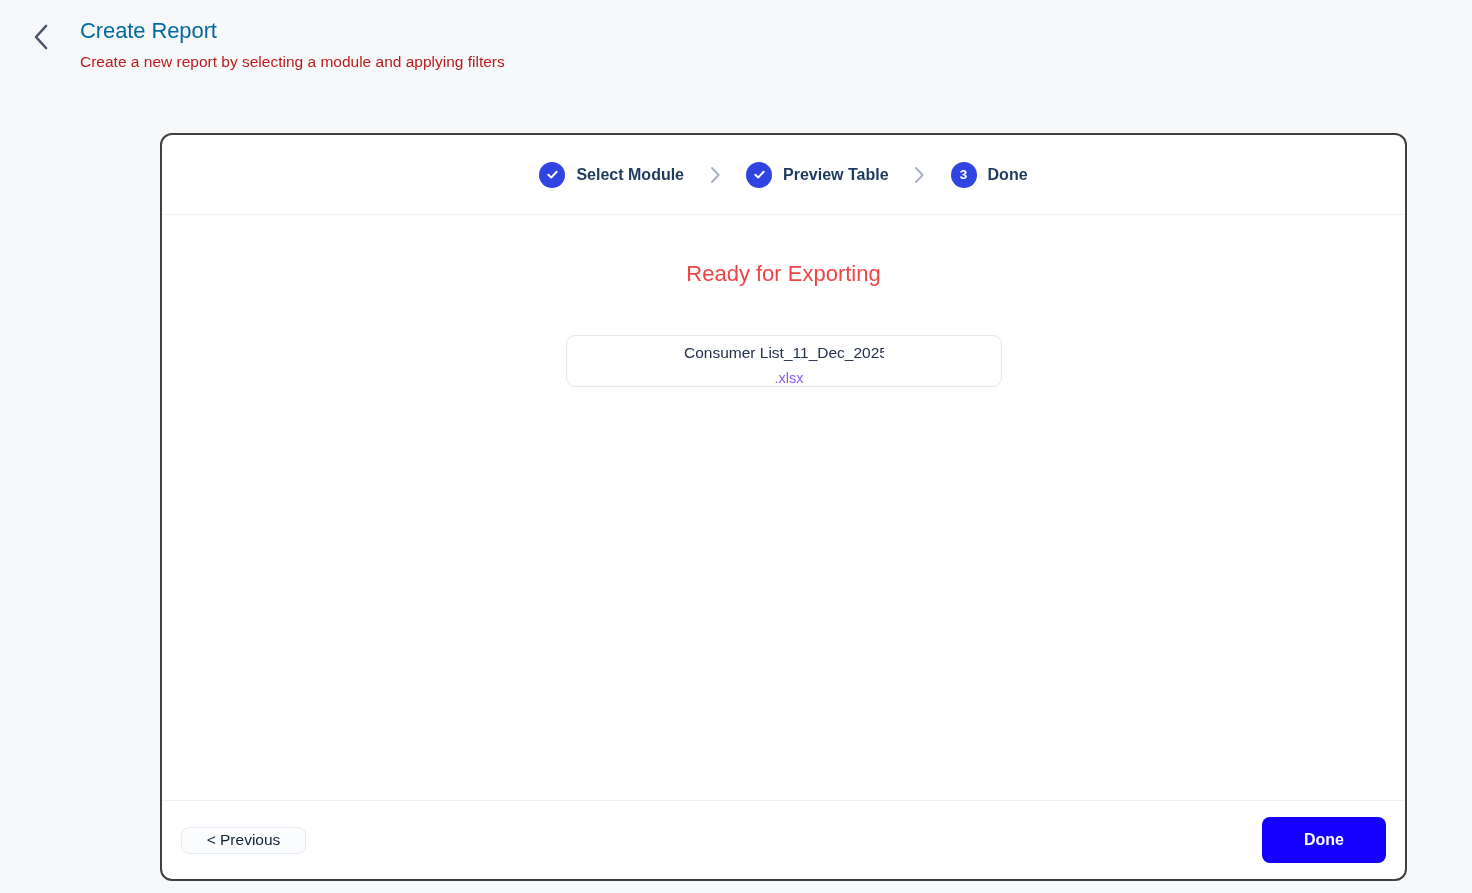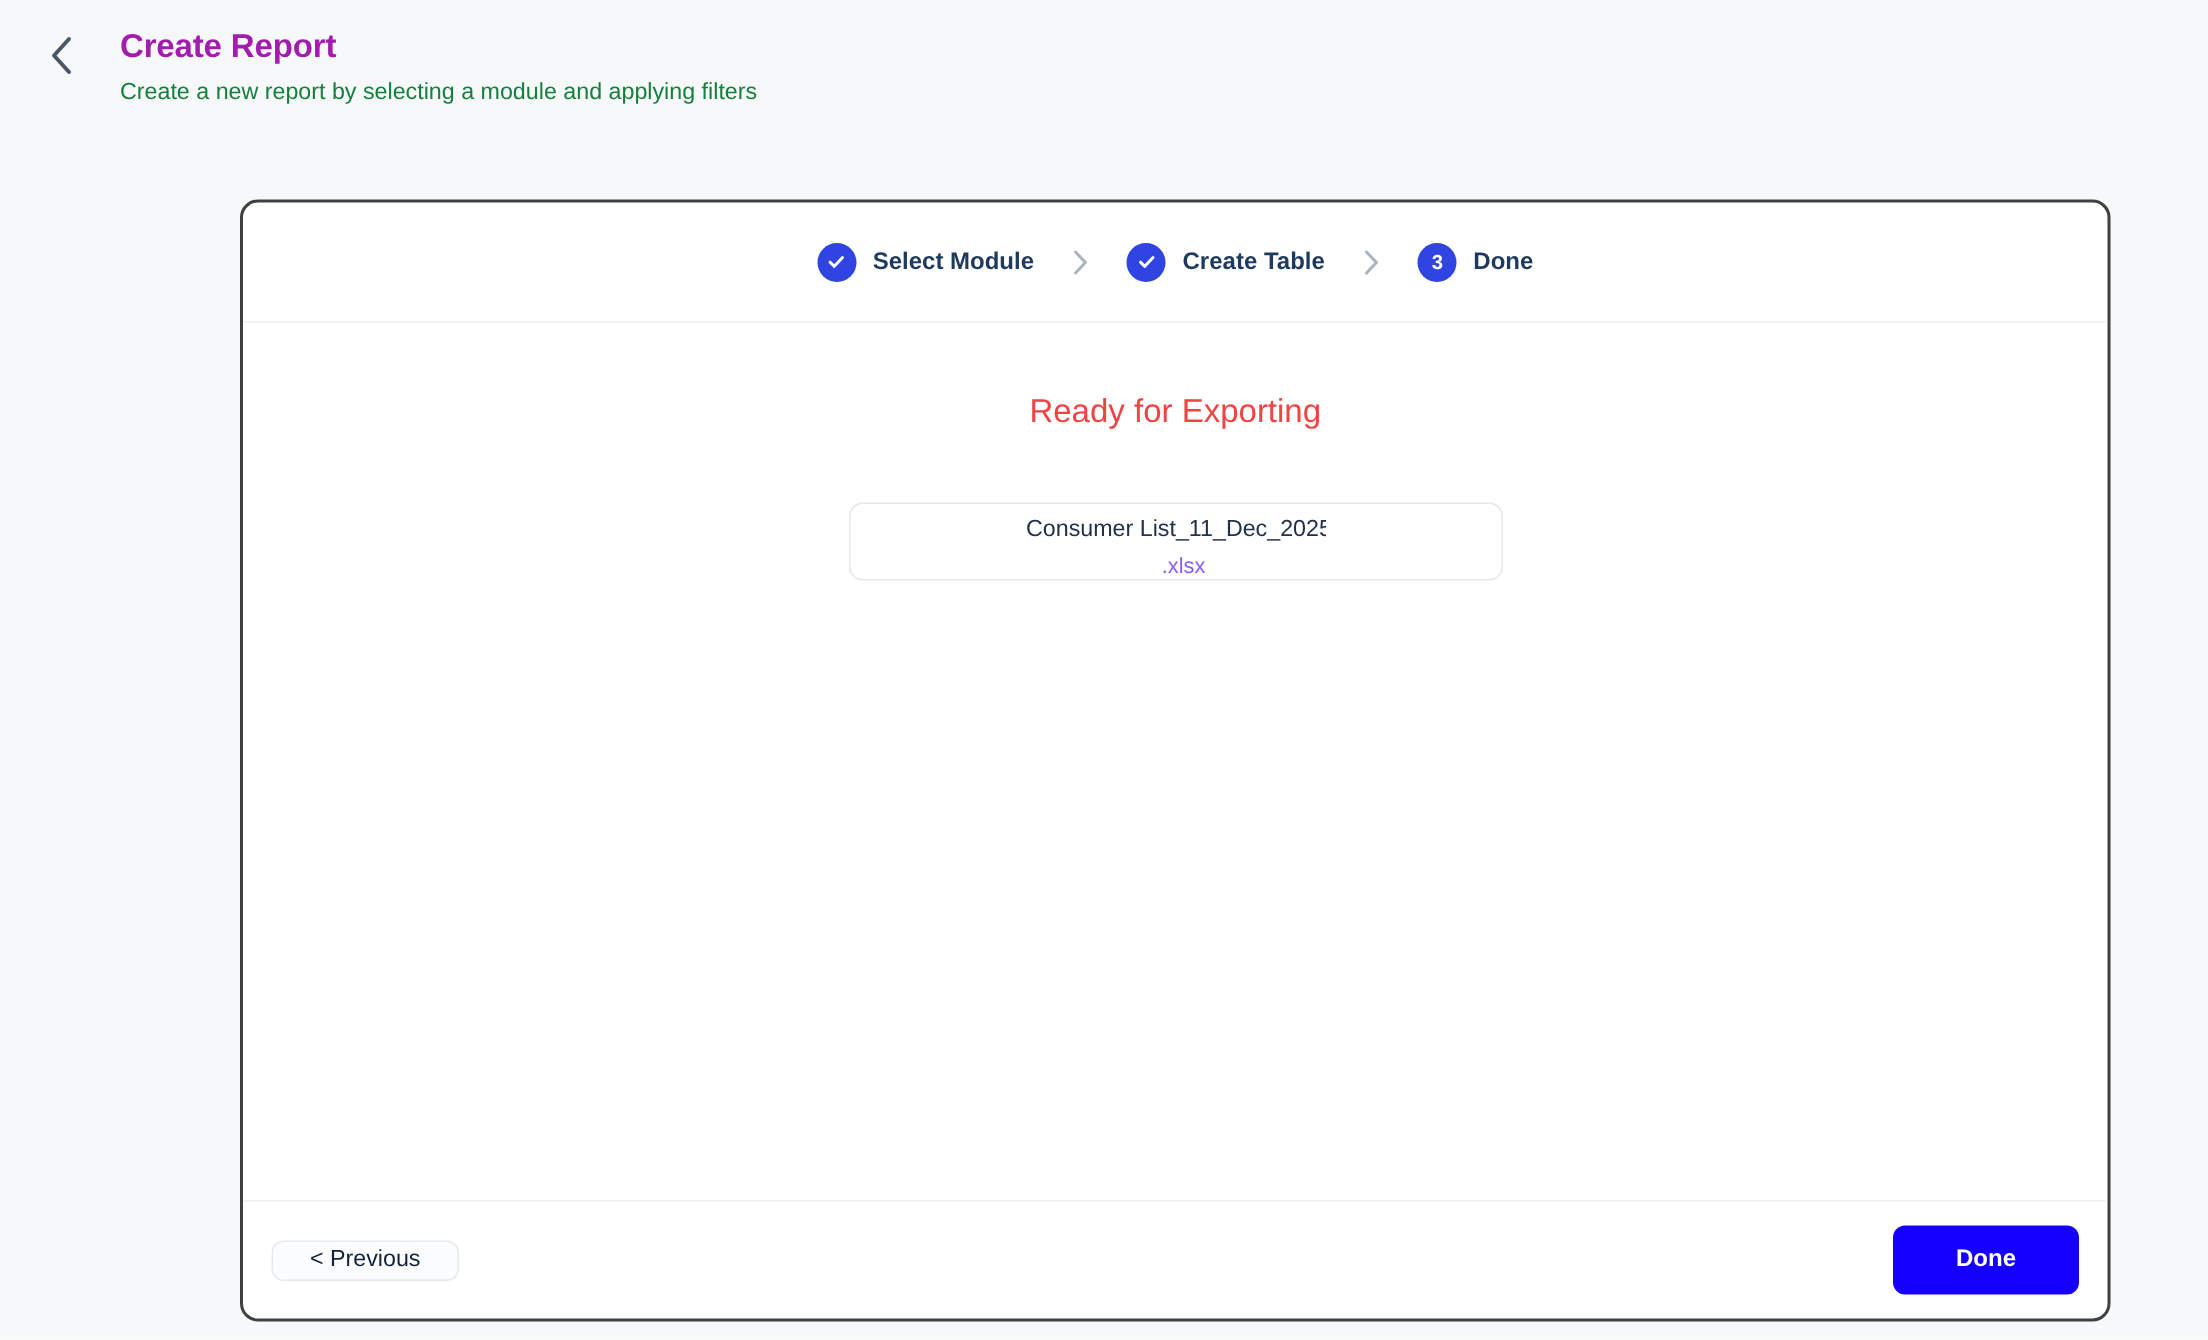--- a/index.html
+++ b/index.html
@@ -41,31 +41,31 @@
   }
 
   .back-button svg { display: block; }
 
   .header-text {
     margin-left: 80px;
   }
 
   .page-title {
     font-size: 22px;
-    font-weight: bold;
+    font-weight: normal;
     line-height: 30px;
-    color: #a21caf;
+    color: #0369a1;
     letter-spacing: -0.1px;
   }
 
   .page-subtitle {
     font-size: 15.5px;
     font-weight: normal;
     line-height: 24px;
-    color: #15803d;
+    color: #b91c1c;
     margin-top: 4px;
   }
 
   
   .card {
     position: absolute;
     left: 160px;
     top: 133px;
     width: 1247px;
     height: 748px;
@@ -265,21 +265,21 @@
         <path d="M2 2 L8.6 9 L2 16" stroke="#aab3c2" stroke-width="2" stroke-linecap="round" stroke-linejoin="round"></path>
       </svg>
     </span>
 
     <div class="step">
       <span class="step-circle">
         <svg width="13" height="13" viewBox="0 0 14 14" fill="none">
           <path d="M2.5 7.3 L5.6 10.3 L11.5 4" stroke="#ffffff" stroke-width="2.1" stroke-linecap="round" stroke-linejoin="round"></path>
         </svg>
       </span>
-      <span class="step-label">Create Table</span>
+      <span class="step-label">Preview Table</span>
     </div>
 
     <span class="step-sep">
       <svg width="11" height="18" viewBox="0 0 11 18" fill="none">
         <path d="M2 2 L8.6 9 L2 16" stroke="#aab3c2" stroke-width="2" stroke-linecap="round" stroke-linejoin="round"></path>
       </svg>
     </span>
 
     <div class="step">
       <span class="step-circle">3</span>

